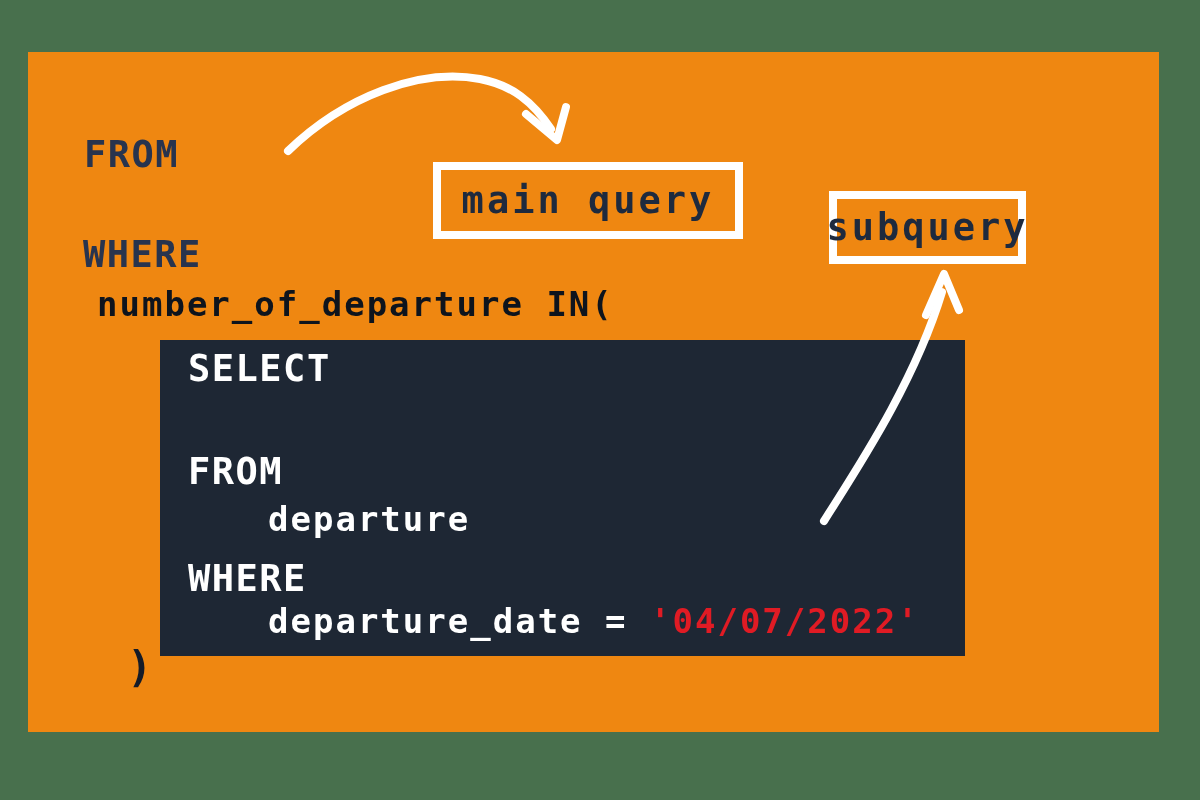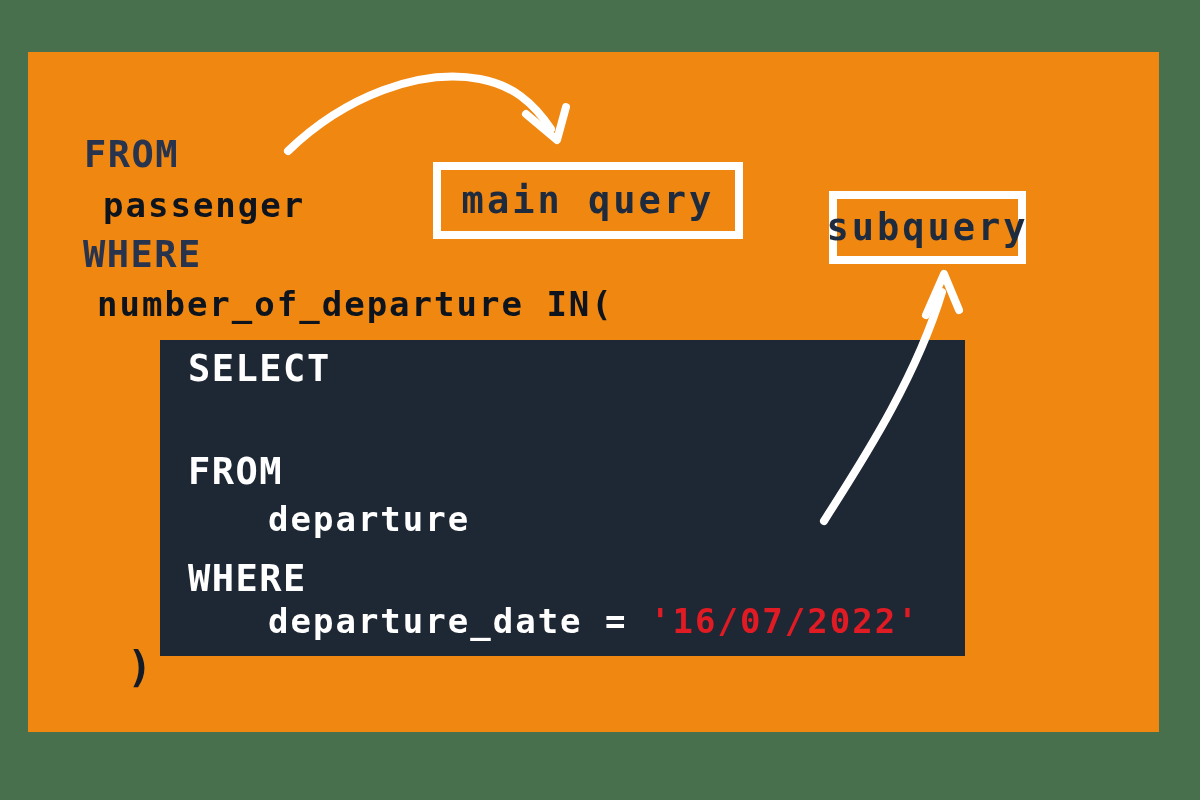--- a/index.html
+++ b/index.html
@@ -100,30 +100,29 @@
     stroke-linecap: round;
     stroke-linejoin: round;
   }
 </style>
 </head>
 <body>
 
 <div class="canvas">
 
   <div class="code-line kw" style="left:56px; top:84px;">FROM</div>
-  <div class="code-line ident" style="left:75px; top:136px;">passenger</div>
   <div class="code-line kw" style="left:55px; top:184px;">WHERE</div>
   <div class="code-line ident" style="left:69px; top:235px;">number_of_departure IN(</div>
 
   <div class="code-block">
     <div class="code-line kw" style="left:28px; top:10px;text-align:right;">SELECT</div>
     <div class="code-line kw" style="left:28px; top:113px;">FROM</div>
     <div class="code-line ident" style="left:108px; top:162px;">departure</div>
     <div class="code-line kw" style="left:28px; top:220px;">WHERE</div>
-    <div class="code-line ident" style="left:108px; top:264px;"><span>departure_date = </span><span class="date-red">'16/07/2022'</span></div>
+    <div class="code-line ident" style="left:108px; top:264px;"><span>departure_date = </span><span class="date-red">'04/07/2022'</span></div>
   </div>
 
   <div class="closing-paren">)</div>
 
   <div class="label-box box-main">
     <span>main query</span>
   </div>
   <div class="label-box box-sub">
     <span>subquery</span>
   </div>

